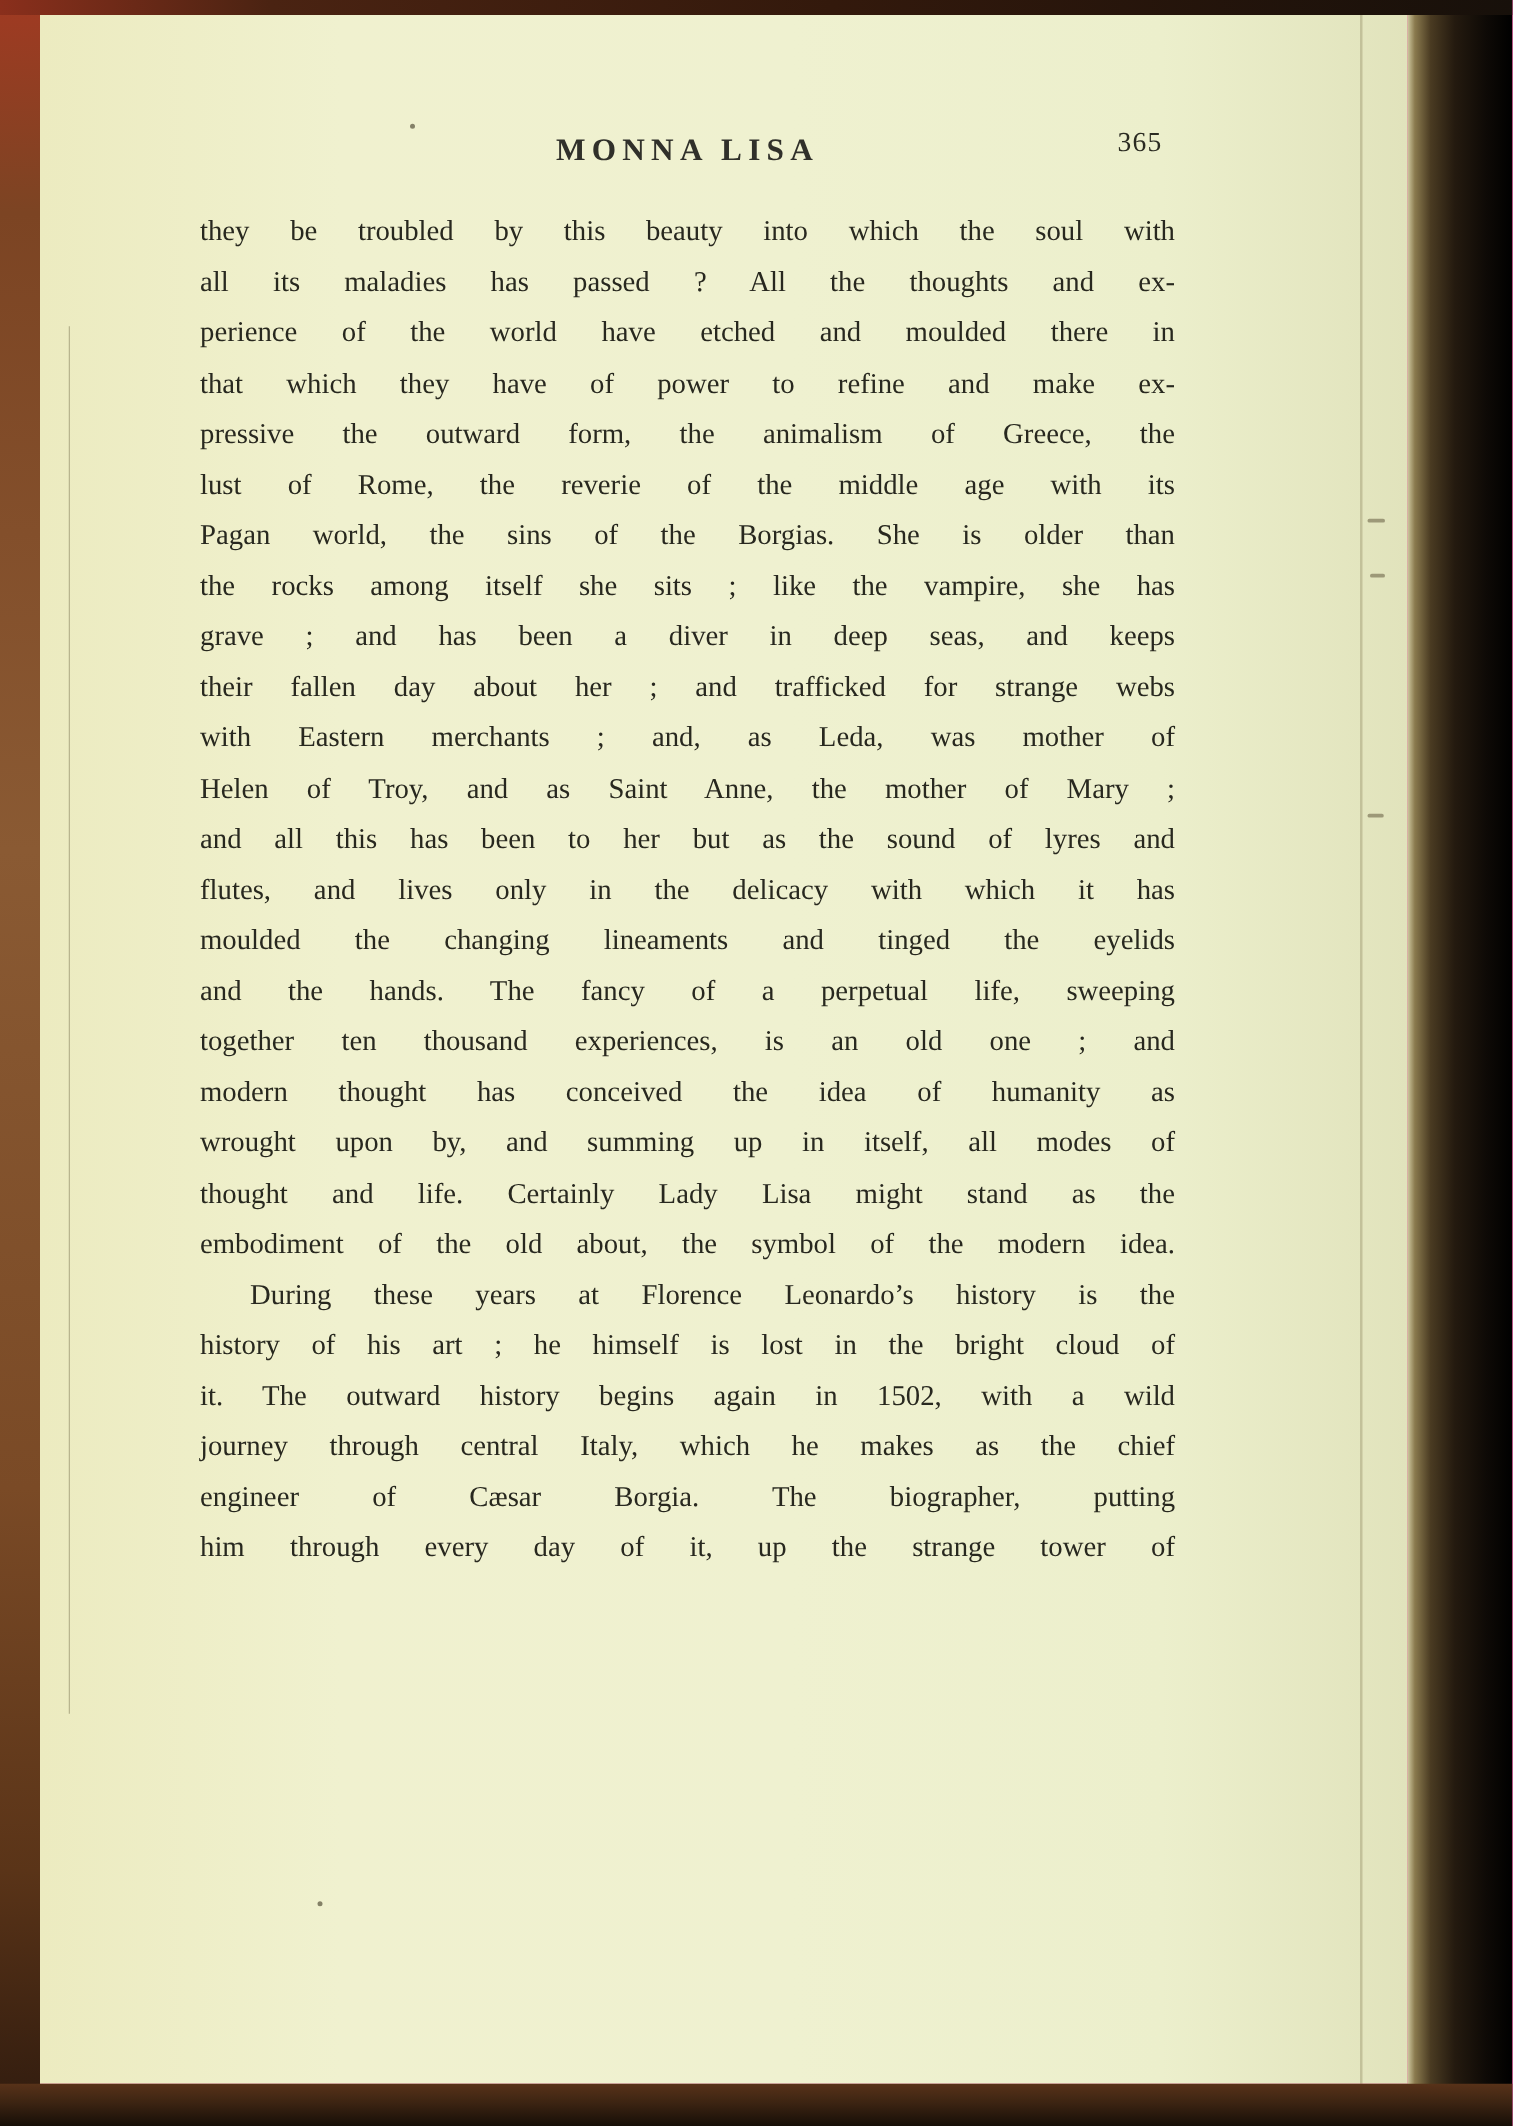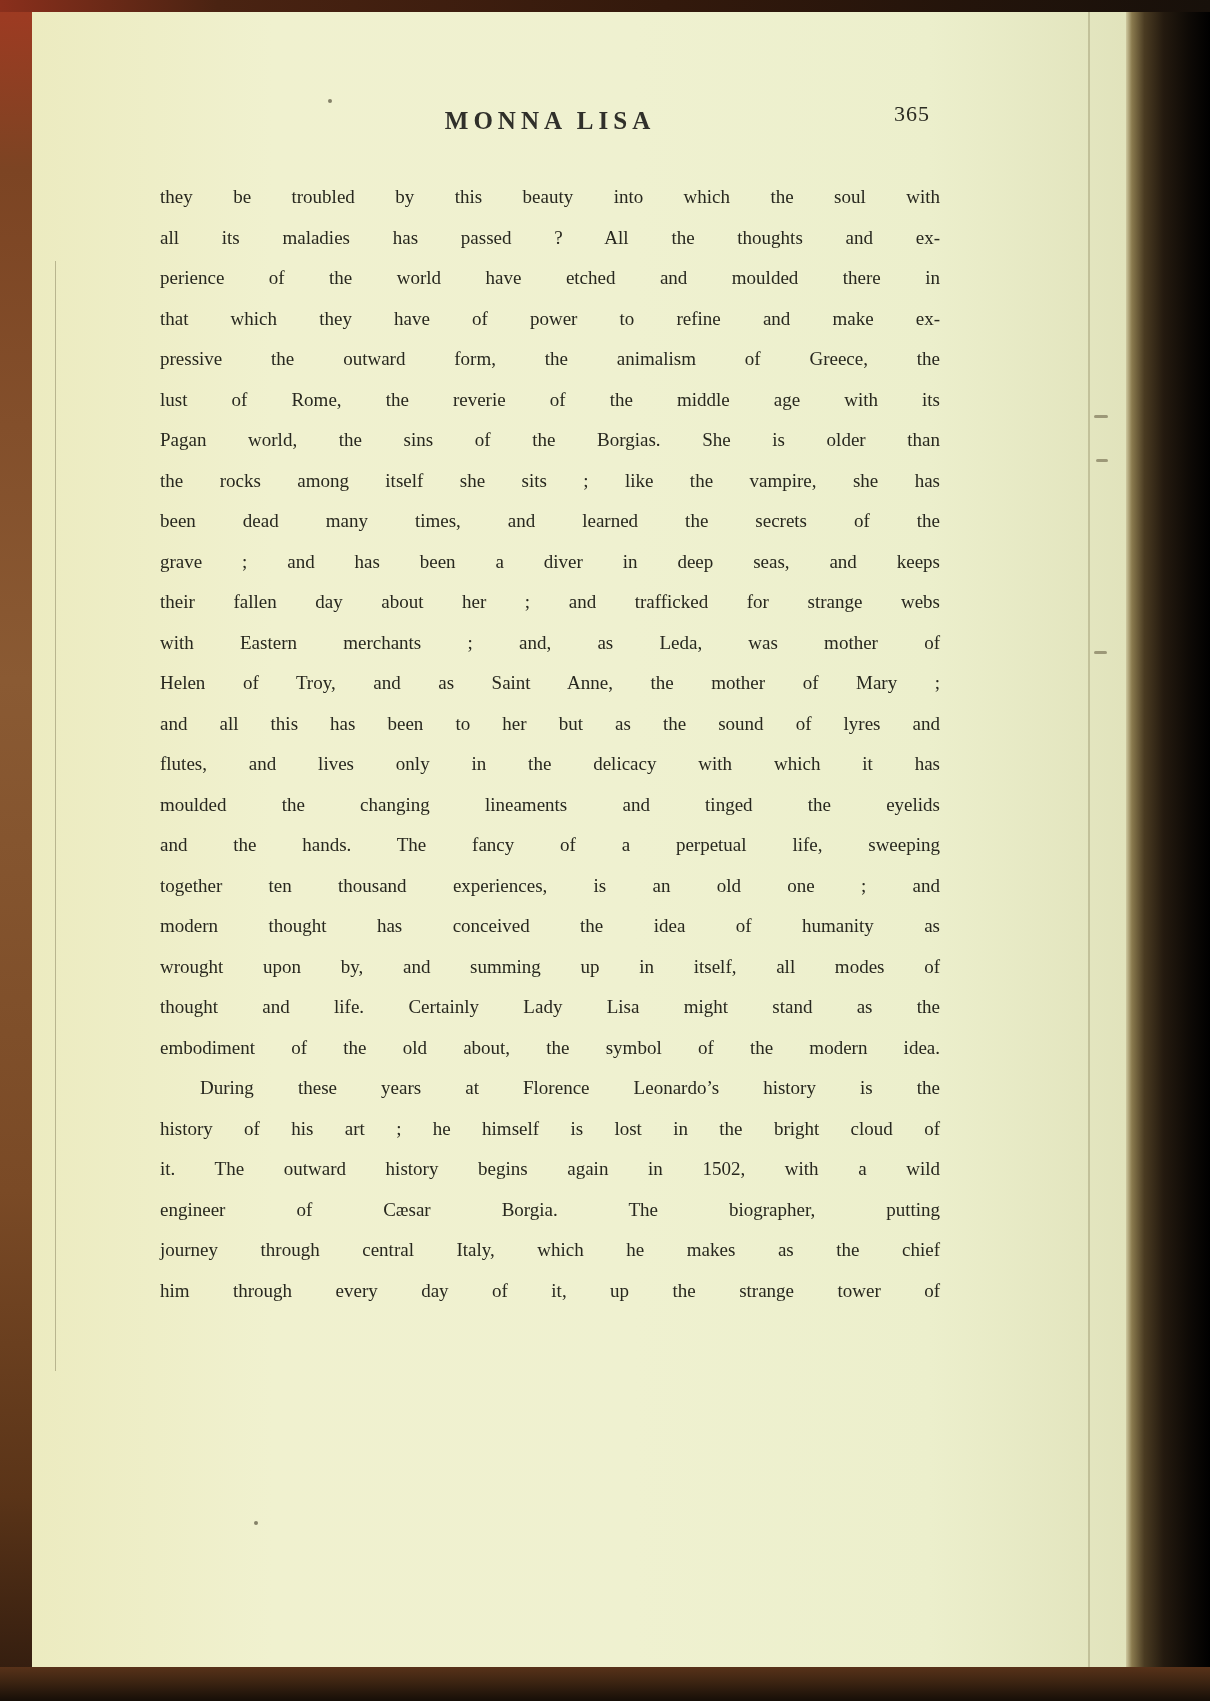--- a/index.html
+++ b/index.html
@@ -74,23 +74,23 @@
   }
   .page-number {
     position: absolute; right: 10px; top: 0;
     font-size: 22px;
     letter-spacing: 1px;
     color: #2b2b22;
   }
 
   
   .text-block {
-    position: absolute; left: 128px; top: 166px; width: 780px;
+    position: absolute; left: 128px; top: 154px; width: 780px;
     color: #28281f;
-    font-size: 19px;
+    font-size: 23px;
   }
   .line {
     line-height: 40.5px;
     height: 40.5px;
     text-align: justify;
     text-align-last: justify;
   }
   .para-indent .line:first-child {
     padding-left: 40px;
   }
@@ -117,41 +117,40 @@
     <div class="text-block">
       <div class="para">
         <div class="line">they be troubled by this beauty into which the soul with</div>
         <div class="line">all its maladies has passed ? All the thoughts and ex-</div>
         <div class="line">perience of the world have etched and moulded there in</div>
         <div class="line">that which they have of power to refine and make ex-</div>
         <div class="line">pressive the outward form, the animalism of Greece, the</div>
         <div class="line">lust of Rome, the reverie of the middle age with its</div>
         <div class="line">Pagan world, the sins of the Borgias. She is older than</div>
         <div class="line">the rocks among itself she sits ; like the vampire, she has</div>
-        <div class="line">been dead many times, and learned the secrets of the</div>
         <div class="line">grave ; and has been a diver in deep seas, and keeps</div>
         <div class="line">their fallen day about her ; and trafficked for strange webs</div>
         <div class="line">with Eastern merchants ; and, as Leda, was mother of</div>
         <div class="line">Helen of Troy, and as Saint Anne, the mother of Mary ;</div>
         <div class="line">and all this has been to her but as the sound of lyres and</div>
         <div class="line">flutes, and lives only in the delicacy with which it has</div>
         <div class="line">moulded the changing lineaments and tinged the eyelids</div>
         <div class="line">and the hands. The fancy of a perpetual life, sweeping</div>
         <div class="line">together ten thousand experiences, is an old one ; and</div>
         <div class="line">modern thought has conceived the idea of humanity as</div>
         <div class="line">wrought upon by, and summing up in itself, all modes of</div>
         <div class="line">thought and life. Certainly Lady Lisa might stand as the</div>
         <div class="line">embodiment of the old about, the symbol of the modern idea.</div>
       </div>
       <div class="para para-indent">
         <div class="line">During these years at Florence Leonardo’s history is the</div>
         <div class="line">history of his art ; he himself is lost in the bright cloud of</div>
         <div class="line">it. The outward history begins again in 1502, with a wild</div>
+        <div class="line">journey through central Italy, which he makes as the chief</div>
         <div class="line">engineer of Cæsar Borgia. The biographer, putting</div>
-        <div class="line">journey through central Italy, which he makes as the chief</div>
         <div class="line">him through every day of it, up the strange tower of</div>
       </div>
     </div>
   </div>
 
   <div class="right-shadow"></div>
   <div class="edge-top"></div>
   <div class="edge-left"></div>
   <div class="edge-bottom"></div>
 

